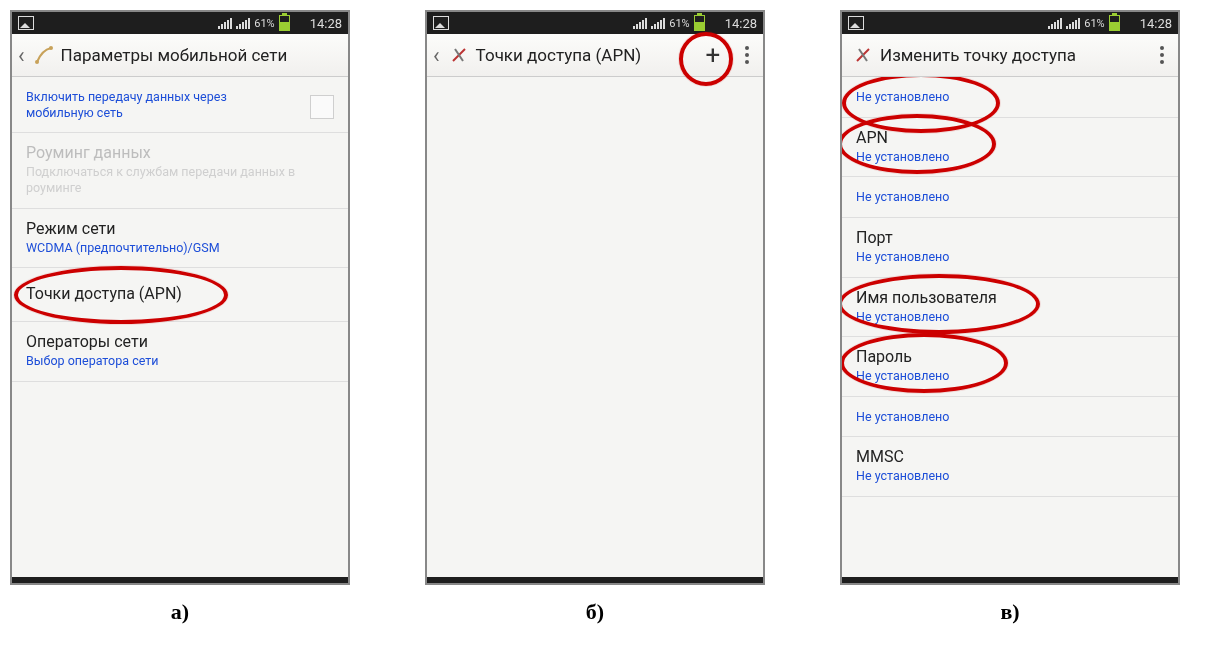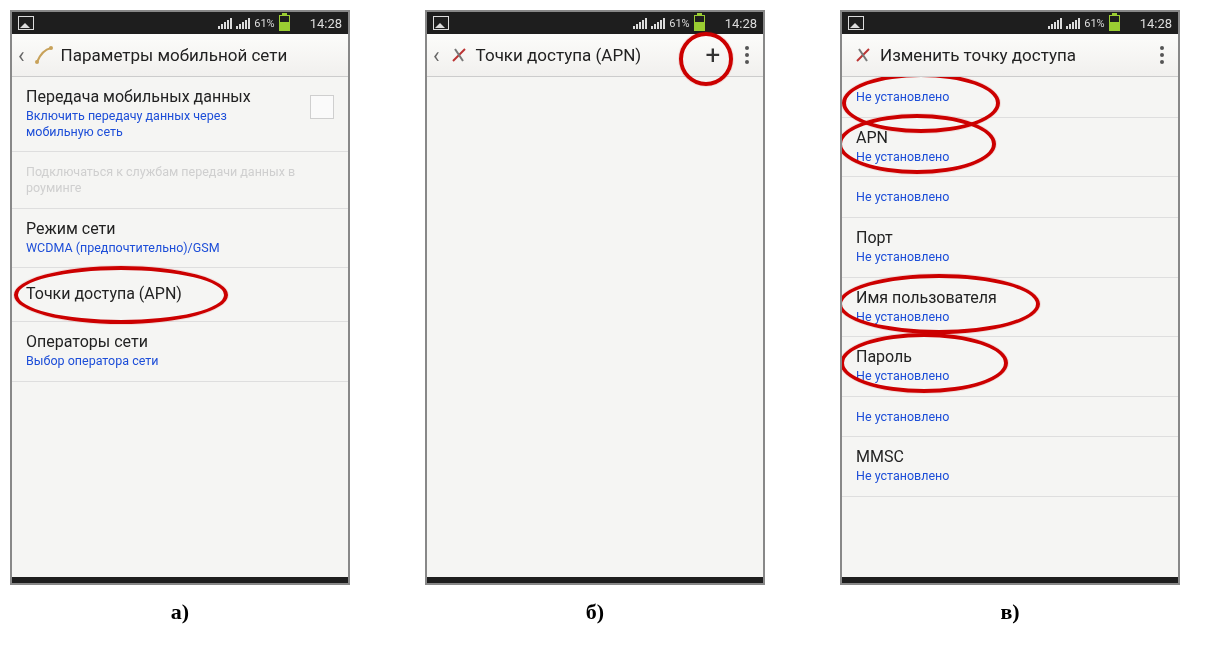--- a/index.html
+++ b/index.html
@@ -195,25 +195,25 @@
           <svg width="20" height="20" viewBox="0 0 20 20">
               <path d="M3 17 Q8 5 17 3" stroke="#c8a25a" stroke-width="2" fill="none"></path>
               <circle cx="3" cy="17" r="2" fill="#c8a25a"></circle>
               <circle cx="17" cy="3" r="2" fill="#c8a25a"></circle>
             </svg>
         </span>
         <span class="title">Параметры мобильной сети</span>
       </div>
       <div class="list">
         <div class="item">
-          <div class="primary">Передача мобильных данных</div>
           <div class="secondary">Включить передачу данных через мобильную сеть</div>
           <div class="checkbox"></div>
         </div>
         <div class="item disabled">
+          <div class="primary">Роуминг данных</div>
           <div class="secondary">Подключаться к службам передачи данных в роуминге</div>
         </div>
         <div class="item">
           <div class="primary">Режим сети</div>
           <div class="secondary">WCDMA (предпочтительно)/GSM</div>
         </div>
         <div class="item" style="padding-top:16px;padding-bottom:18px;">
           <div class="primary">Точки доступа (APN)</div>
           <div class="annot" style="left:2px; top:-2px; width:206px; height:50px;"></div>
         </div>

